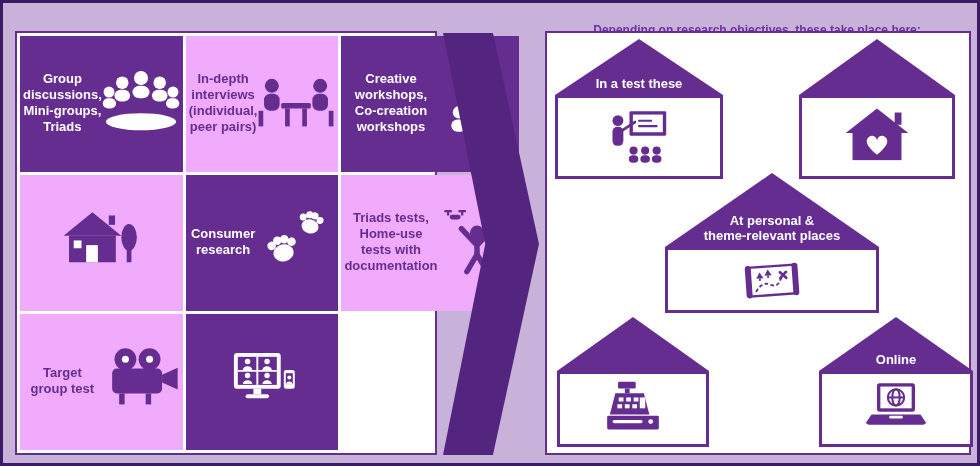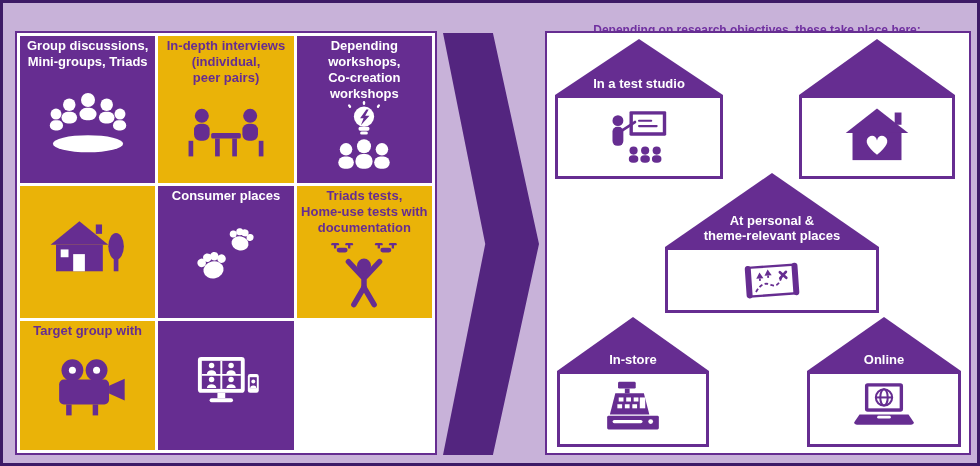--- a/index.html
+++ b/index.html
@@ -8,23 +8,23 @@
   }
   *{box-sizing:border-box;}
   body{margin:0;background:#fff;font-family:"Liberation Sans",sans-serif;}
   .canvas{position:relative;width:980px;height:466px;background:var(--lavender);
     border:3px solid var(--border);overflow:hidden;}
 
   
   .methods-grid{position:absolute;left:12px;top:28px;width:422px;height:424px;
     display:grid;grid-template-columns:repeat(3,1fr);grid-template-rows:repeat(3,1fr);
     gap:3px;background:#fff;border:2px solid var(--purple);padding:3px;}
-  .tile{display:flex;flex-direction:column;align-items:center;padding:2px 3px 4px;}
+  .tile{display:flex;flex-direction:row;align-items:center;padding:2px 3px 4px;}
   .tile.purple{background:var(--purple);color:#fff;--bg:var(--purple);}
-  .tile.white{background:#eab308;color:var(--purple);--bg:#fff;}
+  .tile.white{background:#f0abfc;color:var(--purple);--bg:#fff;}
   .tile-label{font-weight:bold;font-size:13px;line-height:1.22;text-align:center;white-space:pre-line;}
   .tile-icon{flex:1;display:flex;align-items:center;justify-content:center;}
   .tile-icon svg{width:78px;height:78px;}
 
   
   .chevron{position:absolute;left:440px;top:30px;width:96px;height:422px;background:var(--chevron);
     clip-path:polygon(0 0,52% 0,100% 50%,52% 100%,0 100%,44% 50%);}
 
   
   .dest-title{position:absolute;left:540px;top:20px;width:428px;text-align:center;
@@ -43,21 +43,21 @@
   .house-personal .house-body svg{width:62px;height:60px;}
 
   .h-test-studio{left:8px;top:6px;width:168px;height:140px;}
   .h-test-studio .roof{height:56px;}
   .h-in-home{left:252px;top:6px;width:156px;height:140px;}
   .h-in-home .roof{height:56px;}
   .house-personal{left:118px;top:140px;width:214px;height:140px;}
   .house-personal .roof{height:74px;}
   .h-in-store{left:10px;top:284px;width:152px;height:130px;}
   .h-in-store .roof{height:54px;}
-  .h-online{left:260px;top:284px;width:154px;height:130px;}
+  .h-online{left:272px;top:284px;width:154px;height:130px;}
   .h-online .roof{height:54px;}
 </style>
 </head>
 <body>
 
 <div class="canvas">
 
   <div class="methods-grid">
 
     <div class="tile purple">
@@ -93,21 +93,21 @@
           <rect x="31" y="50" width="38" height="7" rx="2"></rect>
           <rect x="36" y="57" width="6" height="23"></rect>
             <rect x="58" y="57" width="6" height="23"></rect>
           <rect x="2" y="60" width="6" height="20"></rect>
             <rect x="92" y="60" width="6" height="20"></rect>
         </svg>
       </div>
     </div>
 
     <div class="tile purple">
-      <div class="tile-label">Depending workshops,
+      <div class="tile-label">Creative workshops,
 Co-creation
 workshops</div>
       <div class="tile-icon">
         <svg viewBox="0 0 100 100">
           <g fill="currentColor">
             <circle cx="50" cy="20" r="13"></circle>
             <rect x="43" y="33" width="14" height="5" rx="2"></rect>
             <rect x="45" y="39" width="10" height="4" rx="2"></rect>
             <rect x="48.5" y="0" width="3" height="5" rx="1.5"></rect>
             <rect x="30" y="4" width="3" height="5" rx="1.5" transform="rotate(-35 31.5 6.5)"></rect>
@@ -134,21 +134,21 @@
             <ellipse cx="86" cy="44" rx="10" ry="17"></ellipse>
             <rect x="83" y="58" width="6" height="18"></rect>
           </g>
           <rect x="31" y="54" width="15" height="22" fill="var(--bg)"></rect>
           <rect x="15" y="48" width="10" height="10" fill="var(--bg)"></rect>
         </svg>
       </div>
     </div>
 
     <div class="tile purple">
-      <div class="tile-label">Consumer places</div>
+      <div class="tile-label">Consumer research</div>
       <div class="tile-icon">
         <svg viewBox="0 0 100 100" fill="currentColor">
           <g transform="translate(34,64) rotate(-12)">
             <ellipse cx="0" cy="0" rx="13" ry="11"></ellipse>
             <circle cx="-13" cy="-12" r="5.5"></circle>
               <circle cx="-4.5" cy="-17" r="5.5"></circle>
             <circle cx="4.5" cy="-17" r="5.5"></circle>
               <circle cx="13" cy="-12" r="5.5"></circle>
           </g>
           <g transform="translate(68,30) rotate(12)">
@@ -191,21 +191,21 @@
               <path d="M52,52 L70,33"></path>
             <path d="M50,66 L37,88"></path>
               <path d="M50,66 L63,88"></path>
           </g>
         </svg>
       </div>
     </div>
 
 
     <div class="tile white">
-      <div class="tile-label">Target group with</div>
+      <div class="tile-label">Target group test</div>
       <div class="tile-icon">
         <svg viewBox="0 0 100 100">
           <g fill="currentColor">
             <circle cx="30" cy="22" r="14"></circle>
               <circle cx="61" cy="22" r="14"></circle>
             <rect x="13" y="34" width="64" height="32" rx="6"></rect>
             <polygon points="77,42 97,33 97,61 77,52"></polygon>
             <rect x="22" y="66" width="7" height="14"></rect>
               <rect x="56" y="66" width="7" height="14"></rect>
           </g>
@@ -258,21 +258,21 @@
 
   <div class="chevron"></div>
 
   <div class="dest-title">Depending on research objectives, these take place here:</div>
 
   <div class="dest-box">
 
     <div class="house h-test-studio">
       <div class="roof">
         <div class="roof-tri"></div>
-        <div class="roof-label">In a test studio</div>
+        <div class="roof-label">In a test these</div>
       </div>
       <div class="house-body">
         <svg viewBox="0 0 100 100">
           <g fill="currentColor">
             <rect x="36" y="12" width="54" height="36" rx="2"></rect>
             <circle cx="19" cy="26" r="8"></circle>
             <rect x="11" y="35" width="16" height="28" rx="7"></rect>
           </g>
           <rect x="41" y="17" width="44" height="26" fill="var(--bg)"></rect>
           <g stroke="currentColor" stroke-width="4" stroke-linecap="round">
@@ -334,21 +334,20 @@
                 <rect x="42.5" y="42" width="3" height="4"></rect>
             </g>
           </g>
         </svg>
       </div>
     </div>
 
     <div class="house h-in-store">
       <div class="roof">
         <div class="roof-tri"></div>
-        <div class="roof-label">In-store</div>
       </div>
       <div class="house-body">
         <svg viewBox="0 0 100 100">
           <g fill="currentColor">
             <rect x="28" y="10" width="26" height="10" rx="2"></rect>
             <rect x="38" y="20" width="7" height="7"></rect>
             <polygon points="24,27 66,27 74,58 16,58"></polygon>
             <rect x="12" y="60" width="76" height="20" rx="2"></rect>
           </g>
           <g fill="var(--bg)">

